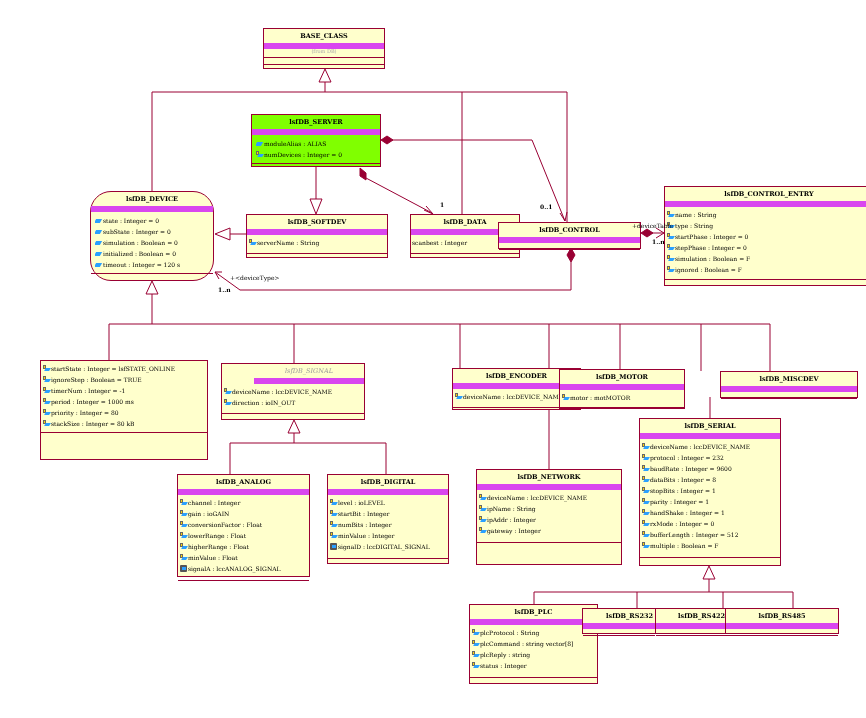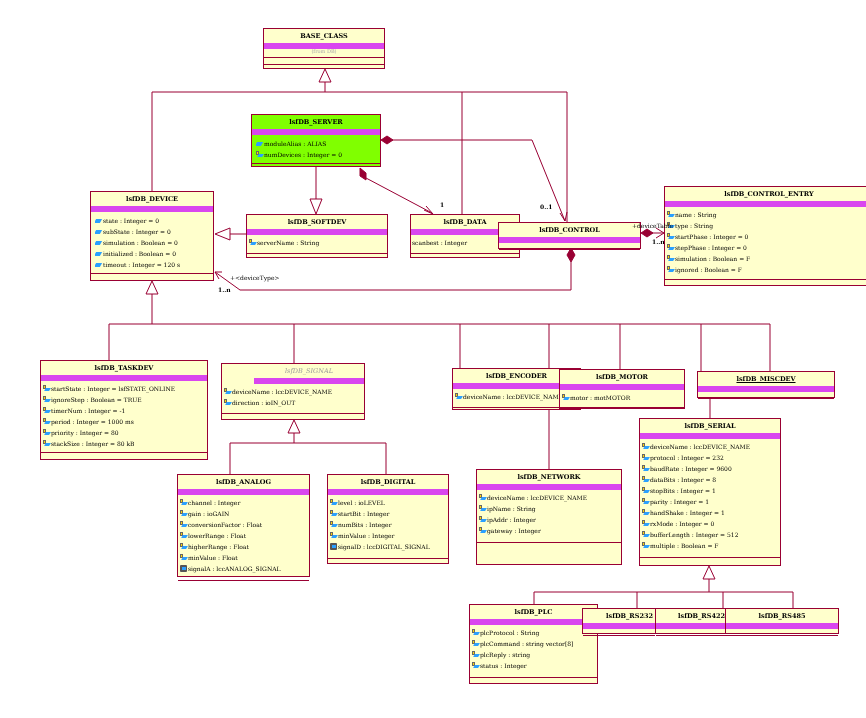--- a/index.html
+++ b/index.html
@@ -103,21 +103,21 @@
         <span class="ico pub"></span>
         <span>moduleAlias : ALIAS</span>
       </div>
     <div class="attr">
         <span class="ico prot"></span>
         <span>numDevices : Integer = 0</span>
       </div>
   </div>
 </div>
 
-<div class="cls" style="left:90px;top:191px;width:124px;height:90px;">
+<div class="cls" style="left:90px;top:191px;width:124px;height:90px;border-radius:21px;">
   <div class="name">lsfDB_DEVICE</div>
   <div class="attrs">
     <div class="attr">
         <span class="ico pub"></span>
         <span>state : Integer = 0</span>
       </div>
     <div class="attr">
         <span class="ico pub"></span>
         <span>subState : Integer = 0</span>
       </div>
@@ -184,21 +184,20 @@
         <span>simulation : Boolean = F</span>
       </div>
     <div class="attr">
         <span class="ico prot"></span>
         <span>ignored : Boolean = F</span>
       </div>
   </div>
 </div>
 
 <div class="cls" style="left:40px;top:360px;width:168px;height:100px;">
-  <div class="name">lsfDB_TASKDEV</div>
   <div class="attrs" style="padding:2px 2px 3px 2px;">
     <div class="attr">
         <span class="ico prot"></span>
         <span>startState : Integer = lsfSTATE_ONLINE</span>
       </div>
     <div class="attr">
         <span class="ico prot"></span>
         <span>ignoreStep : Boolean = TRUE</span>
       </div>
     <div class="attr">
@@ -247,21 +246,21 @@
 <div class="cls" style="left:559px;top:369px;width:126px;height:40px;">
   <div class="name">lsfDB_MOTOR</div>
   <div class="attrs" style="padding:2px 2px 4px 2px;">
     <div class="attr">
         <span class="ico prot"></span>
         <span>motor : motMOTOR</span>
       </div>
   </div>
 </div>
 
-<div class="cls" style="left:697px;top:371px;width:138px;height:27px;text-decoration:underline;">
+<div class="cls" style="left:720px;top:371px;width:138px;height:27px;">
   <div class="name">lsfDB_MISCDEV</div>
   <div class="attrs empty"></div>
 </div>
 
 <div class="cls" style="left:177px;top:474px;width:133px;height:103px;">
   <div class="name">lsfDB_ANALOG</div>
   <div class="attrs" style="padding:2px 2px 6px 2px;">
     <div class="attr">
         <span class="ico prot"></span>
         <span>channel : Integer</span>

